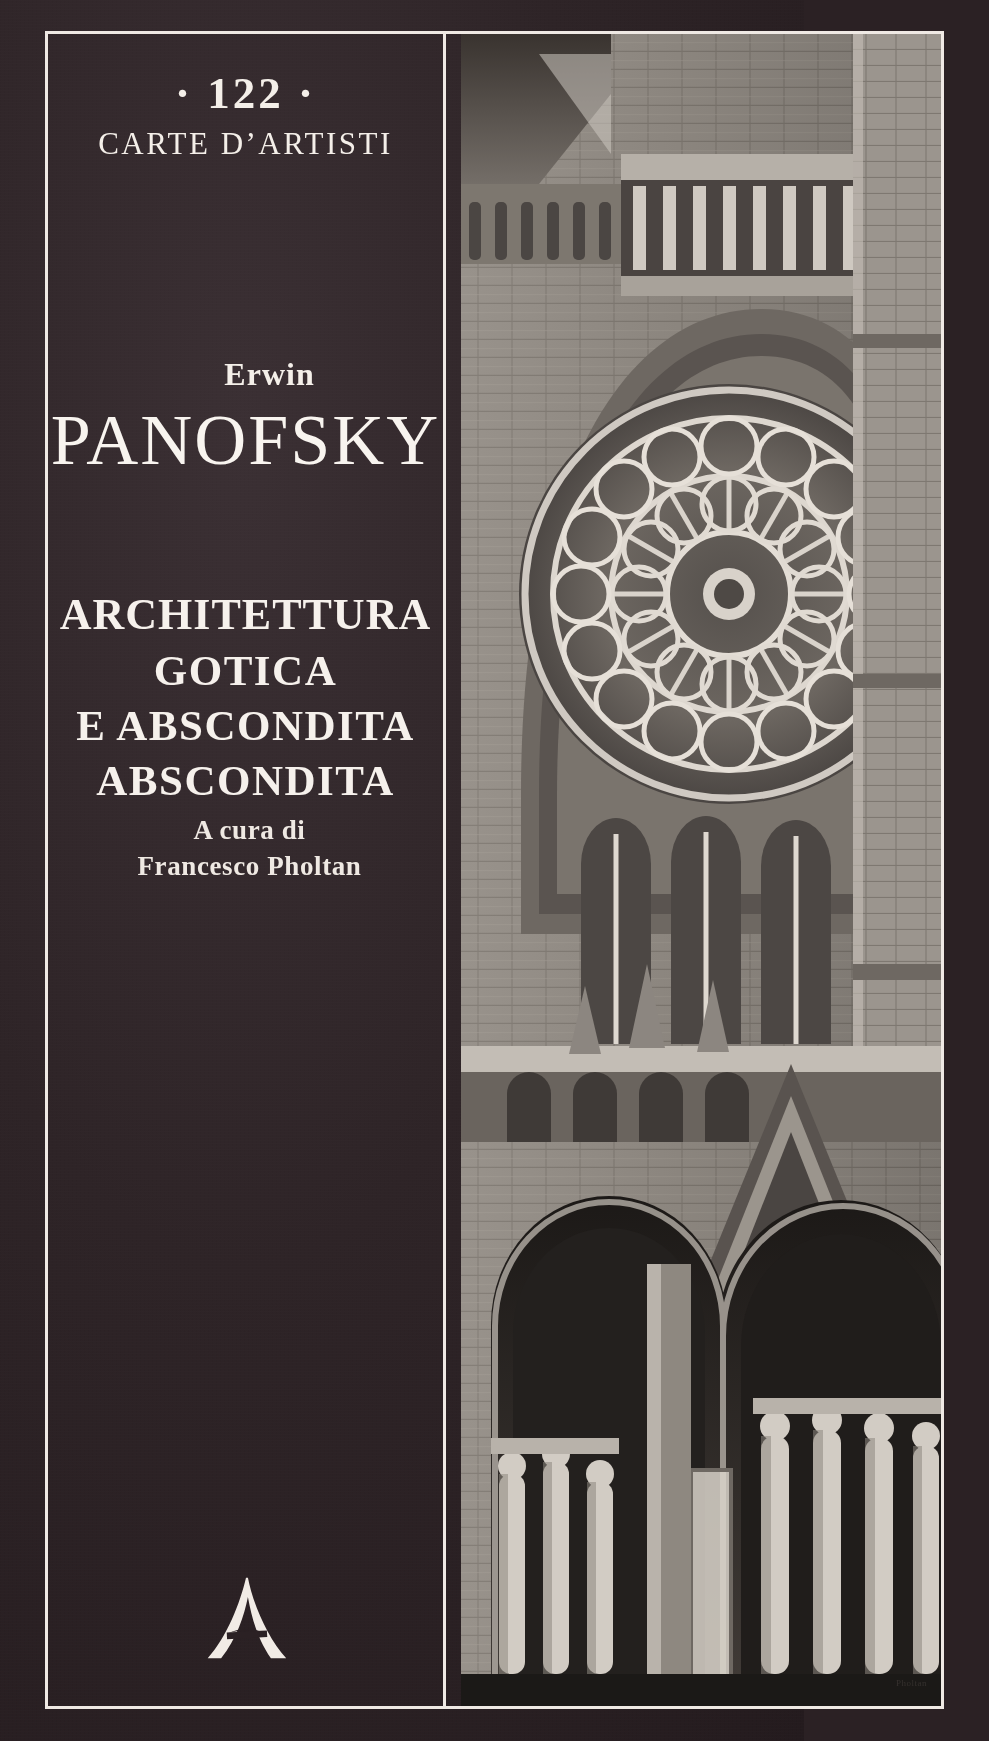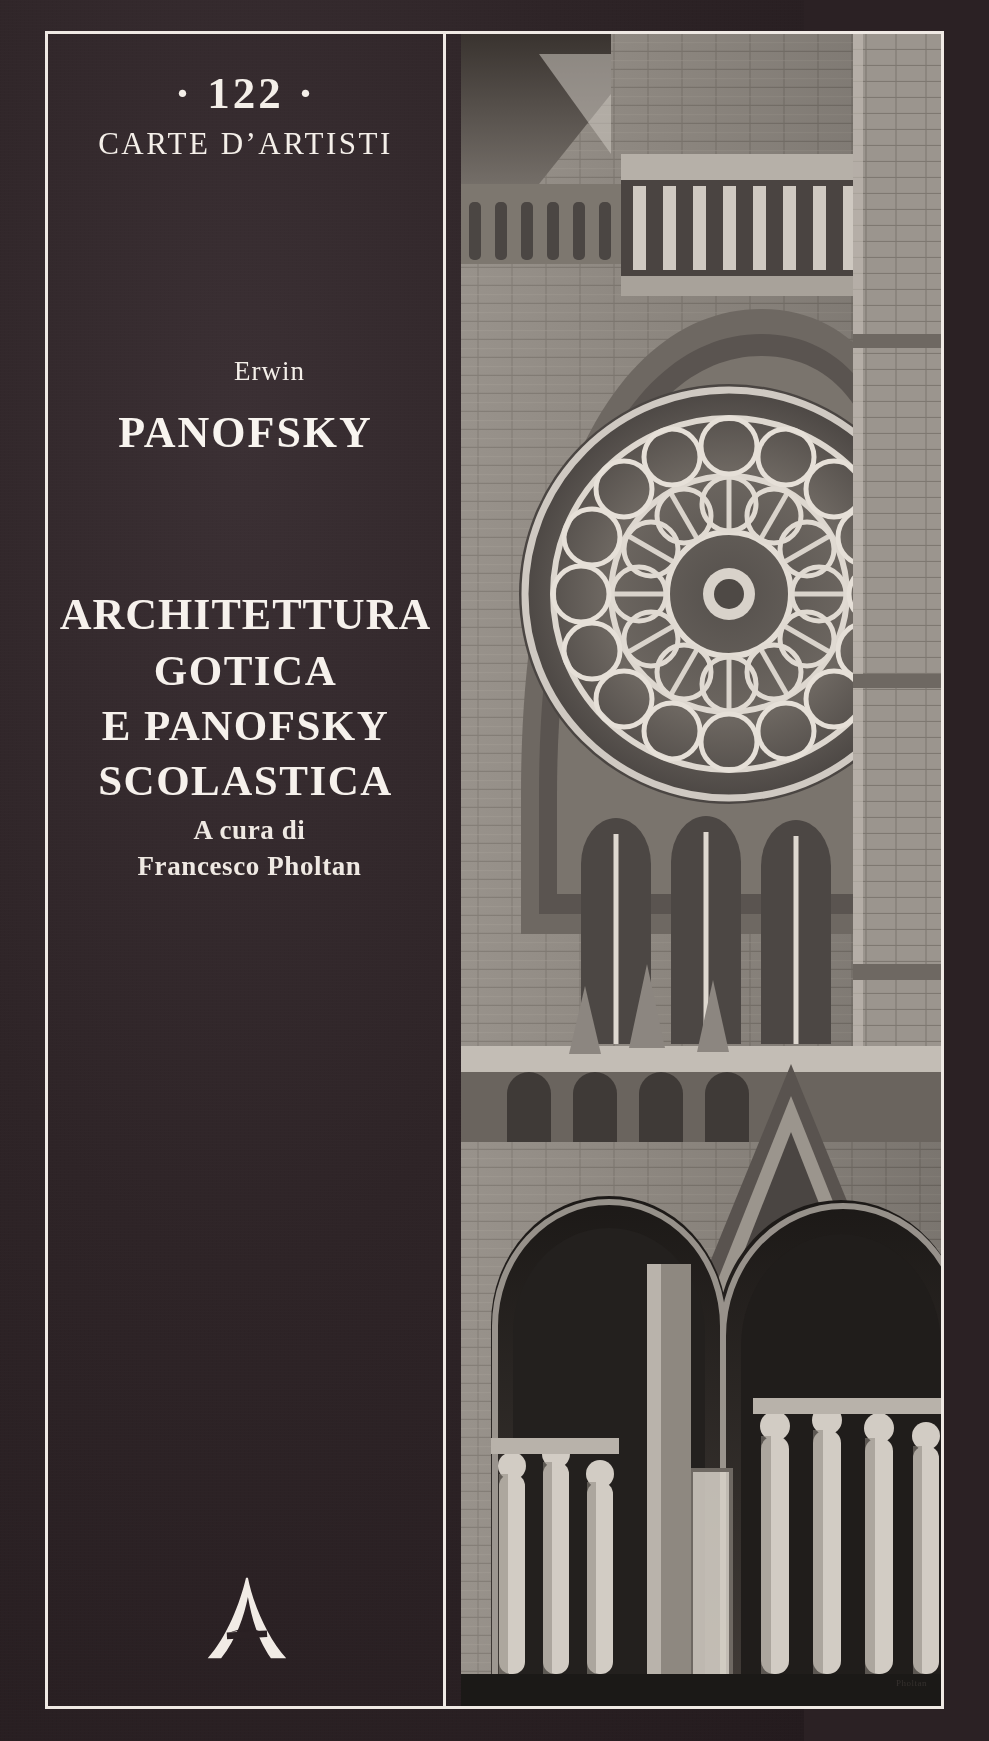--- a/index.html
+++ b/index.html
@@ -83,31 +83,31 @@
   }
 
   
   .author {
     position: absolute;
     top: 322px;
     left: 0;
     width: 100%;
   }
   .author-first {
-    font-size: 27px;
-    font-weight: normal;
+    font-size: 32px;
+    font-weight: bold;
     letter-spacing: 1px;
     color: #f4efe9;
     margin-left: 48px;
   }
   .author-last {
-    font-size: 44px;
-    font-weight: bold;
+    font-size: 72px;
+    font-weight: normal;
     letter-spacing: 2px;
-    margin-top: 20px;
+    margin-top: 6px;
     color: #f8f4ef;
   }
 
   
   .title {
     position: absolute;
     top: 505px;
     left: 0;
     width: 100%;
     color: #f6f1ec;
@@ -205,22 +205,22 @@
     </div>
 
     <div class="author">
       <div class="author-first">Erwin</div>
       <div class="author-last">PANOFSKY</div>
     </div>
 
     <div class="title">
       <div class="title-line l1">ARCHITETTURA</div>
       <div class="title-line">GOTICA</div>
-      <div class="title-line">E PANOFSKY</div>
-      <div class="title-line">SCOLASTICA</div>
+      <div class="title-line">E ABSCONDITA</div>
+      <div class="title-line">ABSCONDITA</div>
     </div>
 
     <div class="editor">
       <div class="editor-line">A cura di</div>
       <div class="editor-line">Francesco Pholtan</div>
     </div>
 
     <div class="publisher">
       <svg class="logo-mark" viewBox="0 0 100 94" aria-hidden="true">
         <path d="M50 4 C 44 30, 30 66, 10 88 L 24 88 C 40 68, 48 44, 52 24 C 56 46, 62 68, 76 88 L 92 88 C 72 66, 57 30, 52 4 Z" fill="#f1ebe5"></path>

